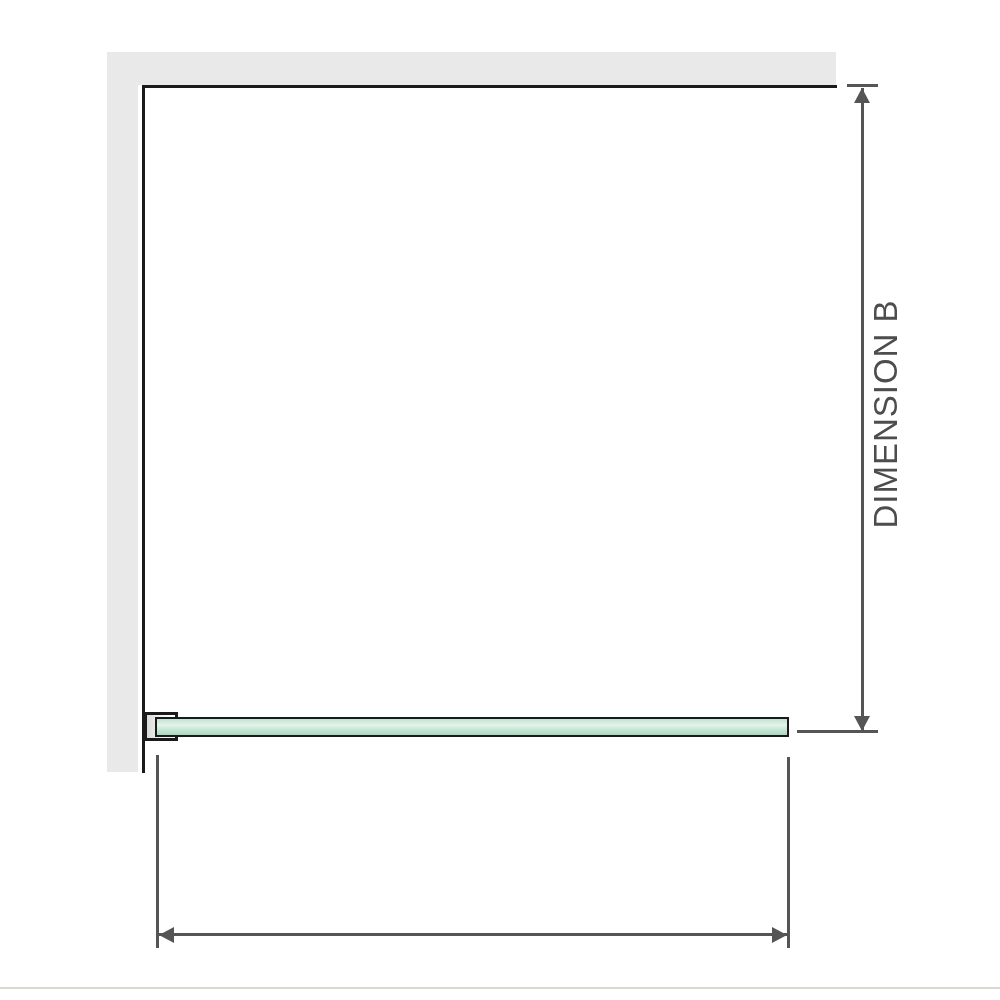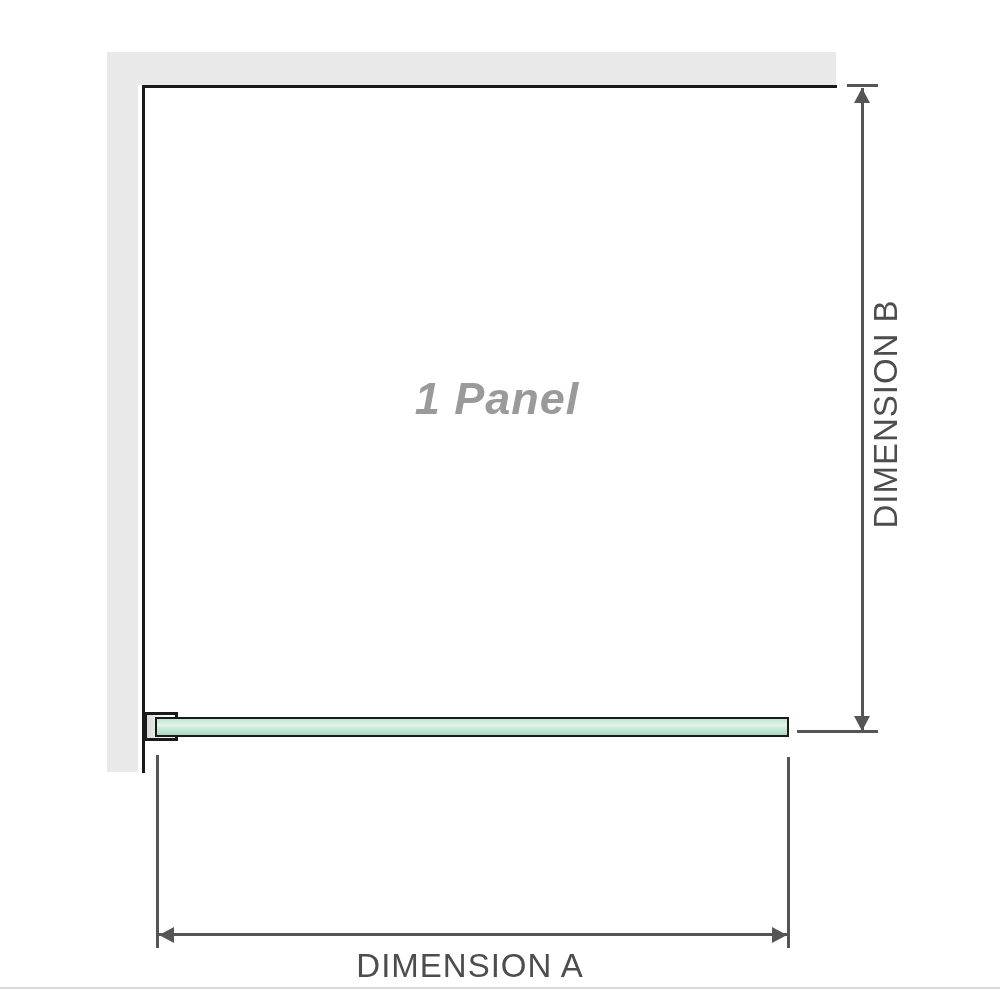--- a/index.html
+++ b/index.html
@@ -132,19 +132,17 @@
   <div class="abs dim dimb-line"></div>
   <div class="abs tri tri-up"></div>
   <div class="abs tri tri-down"></div>
   <div class="abs dim-label dimb-label">DIMENSION B</div>
 
   <div class="abs dim dima-ext-left"></div>
   <div class="abs dim dima-ext-right"></div>
   <div class="abs dim dima-line"></div>
   <div class="abs tri tri-left"></div>
   <div class="abs tri tri-right"></div>
-  <div class="abs dim-label dima-label">DIMENSION A</div>
 
-  <div class="abs panel-title">1 Panel</div>
 
   <div class="abs bottom-separator"></div>
 
 </div>
 
 </body></html>

